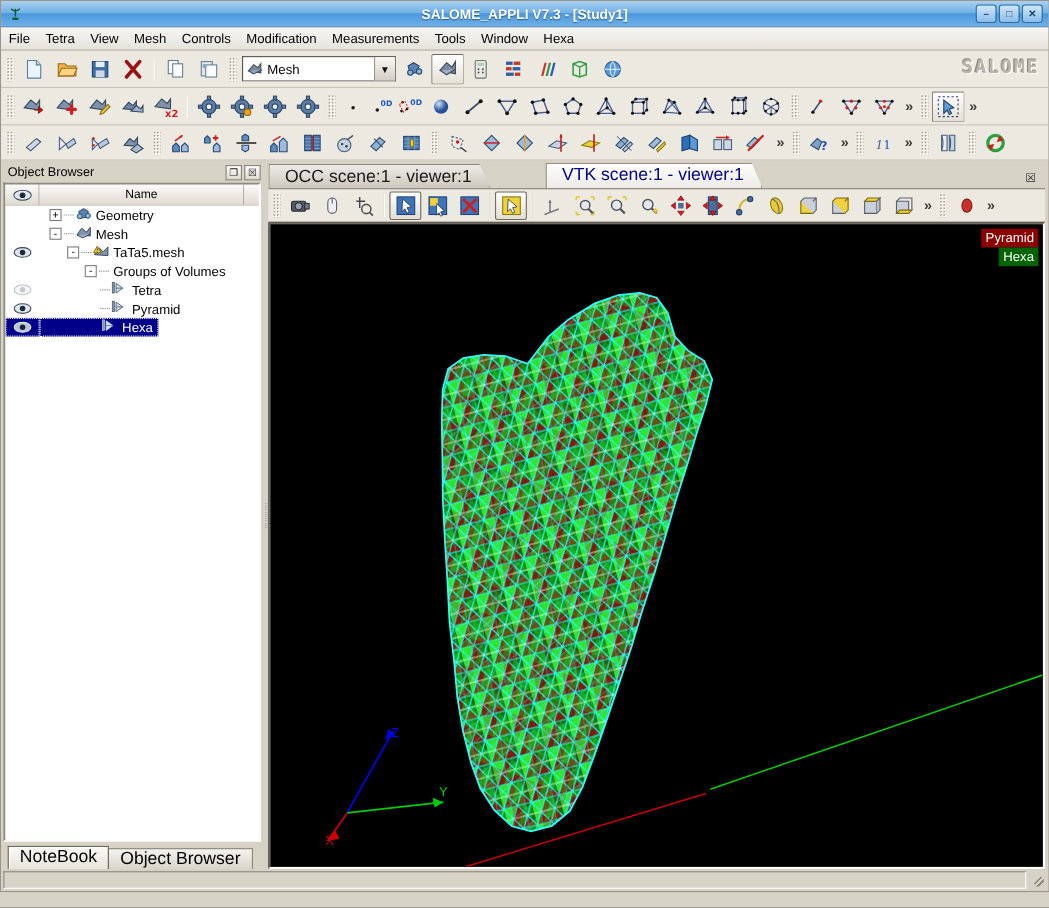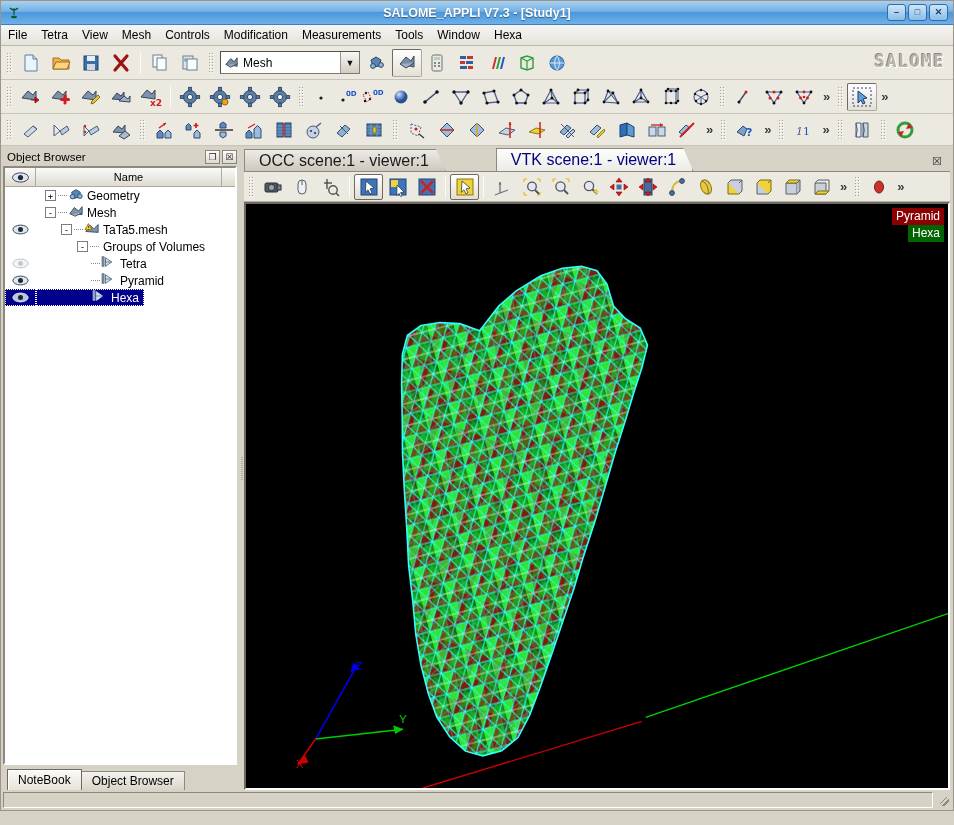--- a/index.html
+++ b/index.html
@@ -216,21 +216,21 @@
 
   
   .dock-tabs {
     height: 22px; flex: 0 0 22px;
     display: flex; align-items: flex-end;
     margin: 3px 0 0 0; padding-left: 4px;
   }
   .dtab {
     height: 19px; padding: 0 10px;
     display: flex; align-items: center;
-    font-size: 12px; color: #000;
+    font-size: 16px; color: #000;
     background: linear-gradient(to bottom,#f4f2ee,#d9d5ca);
     border: 1px solid #8e897f;
     border-bottom: none;
     margin-right: -1px;
     position: relative;
   }
   .dtab.active {
     background: linear-gradient(to bottom,#fbfaf8,#e7e3d9);
     font-weight: normal;
     border-color: #6e6a61;

